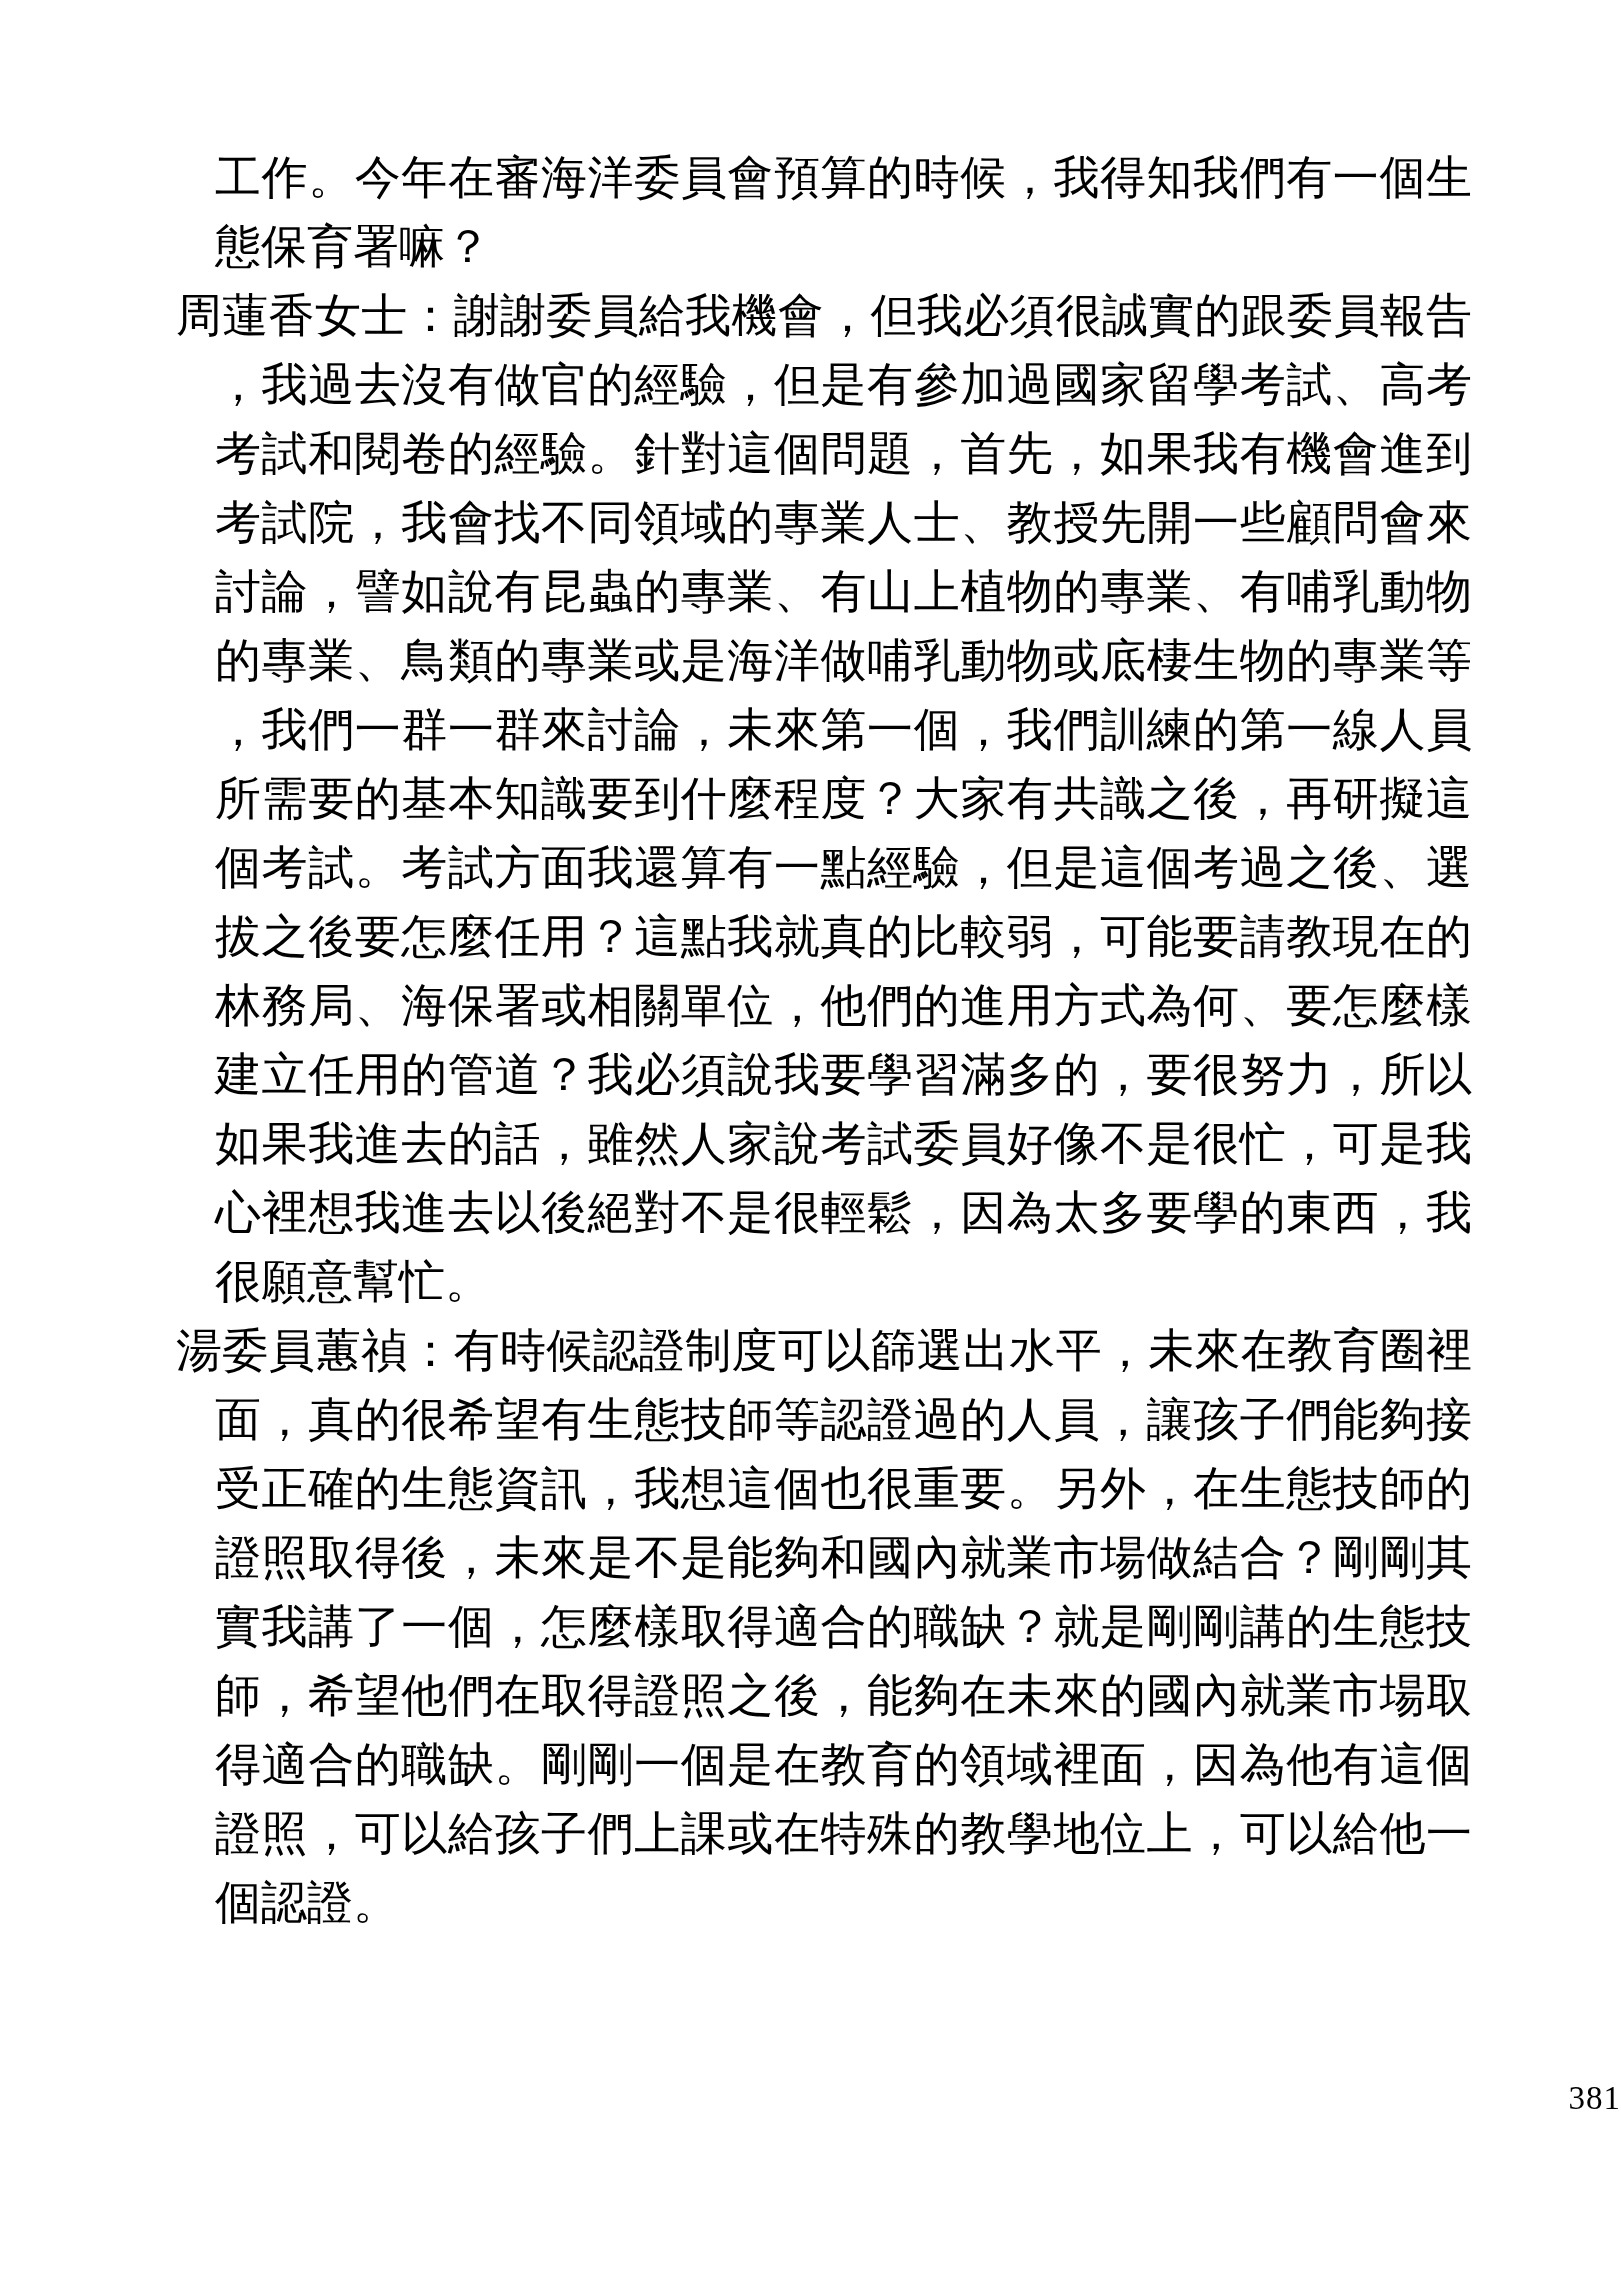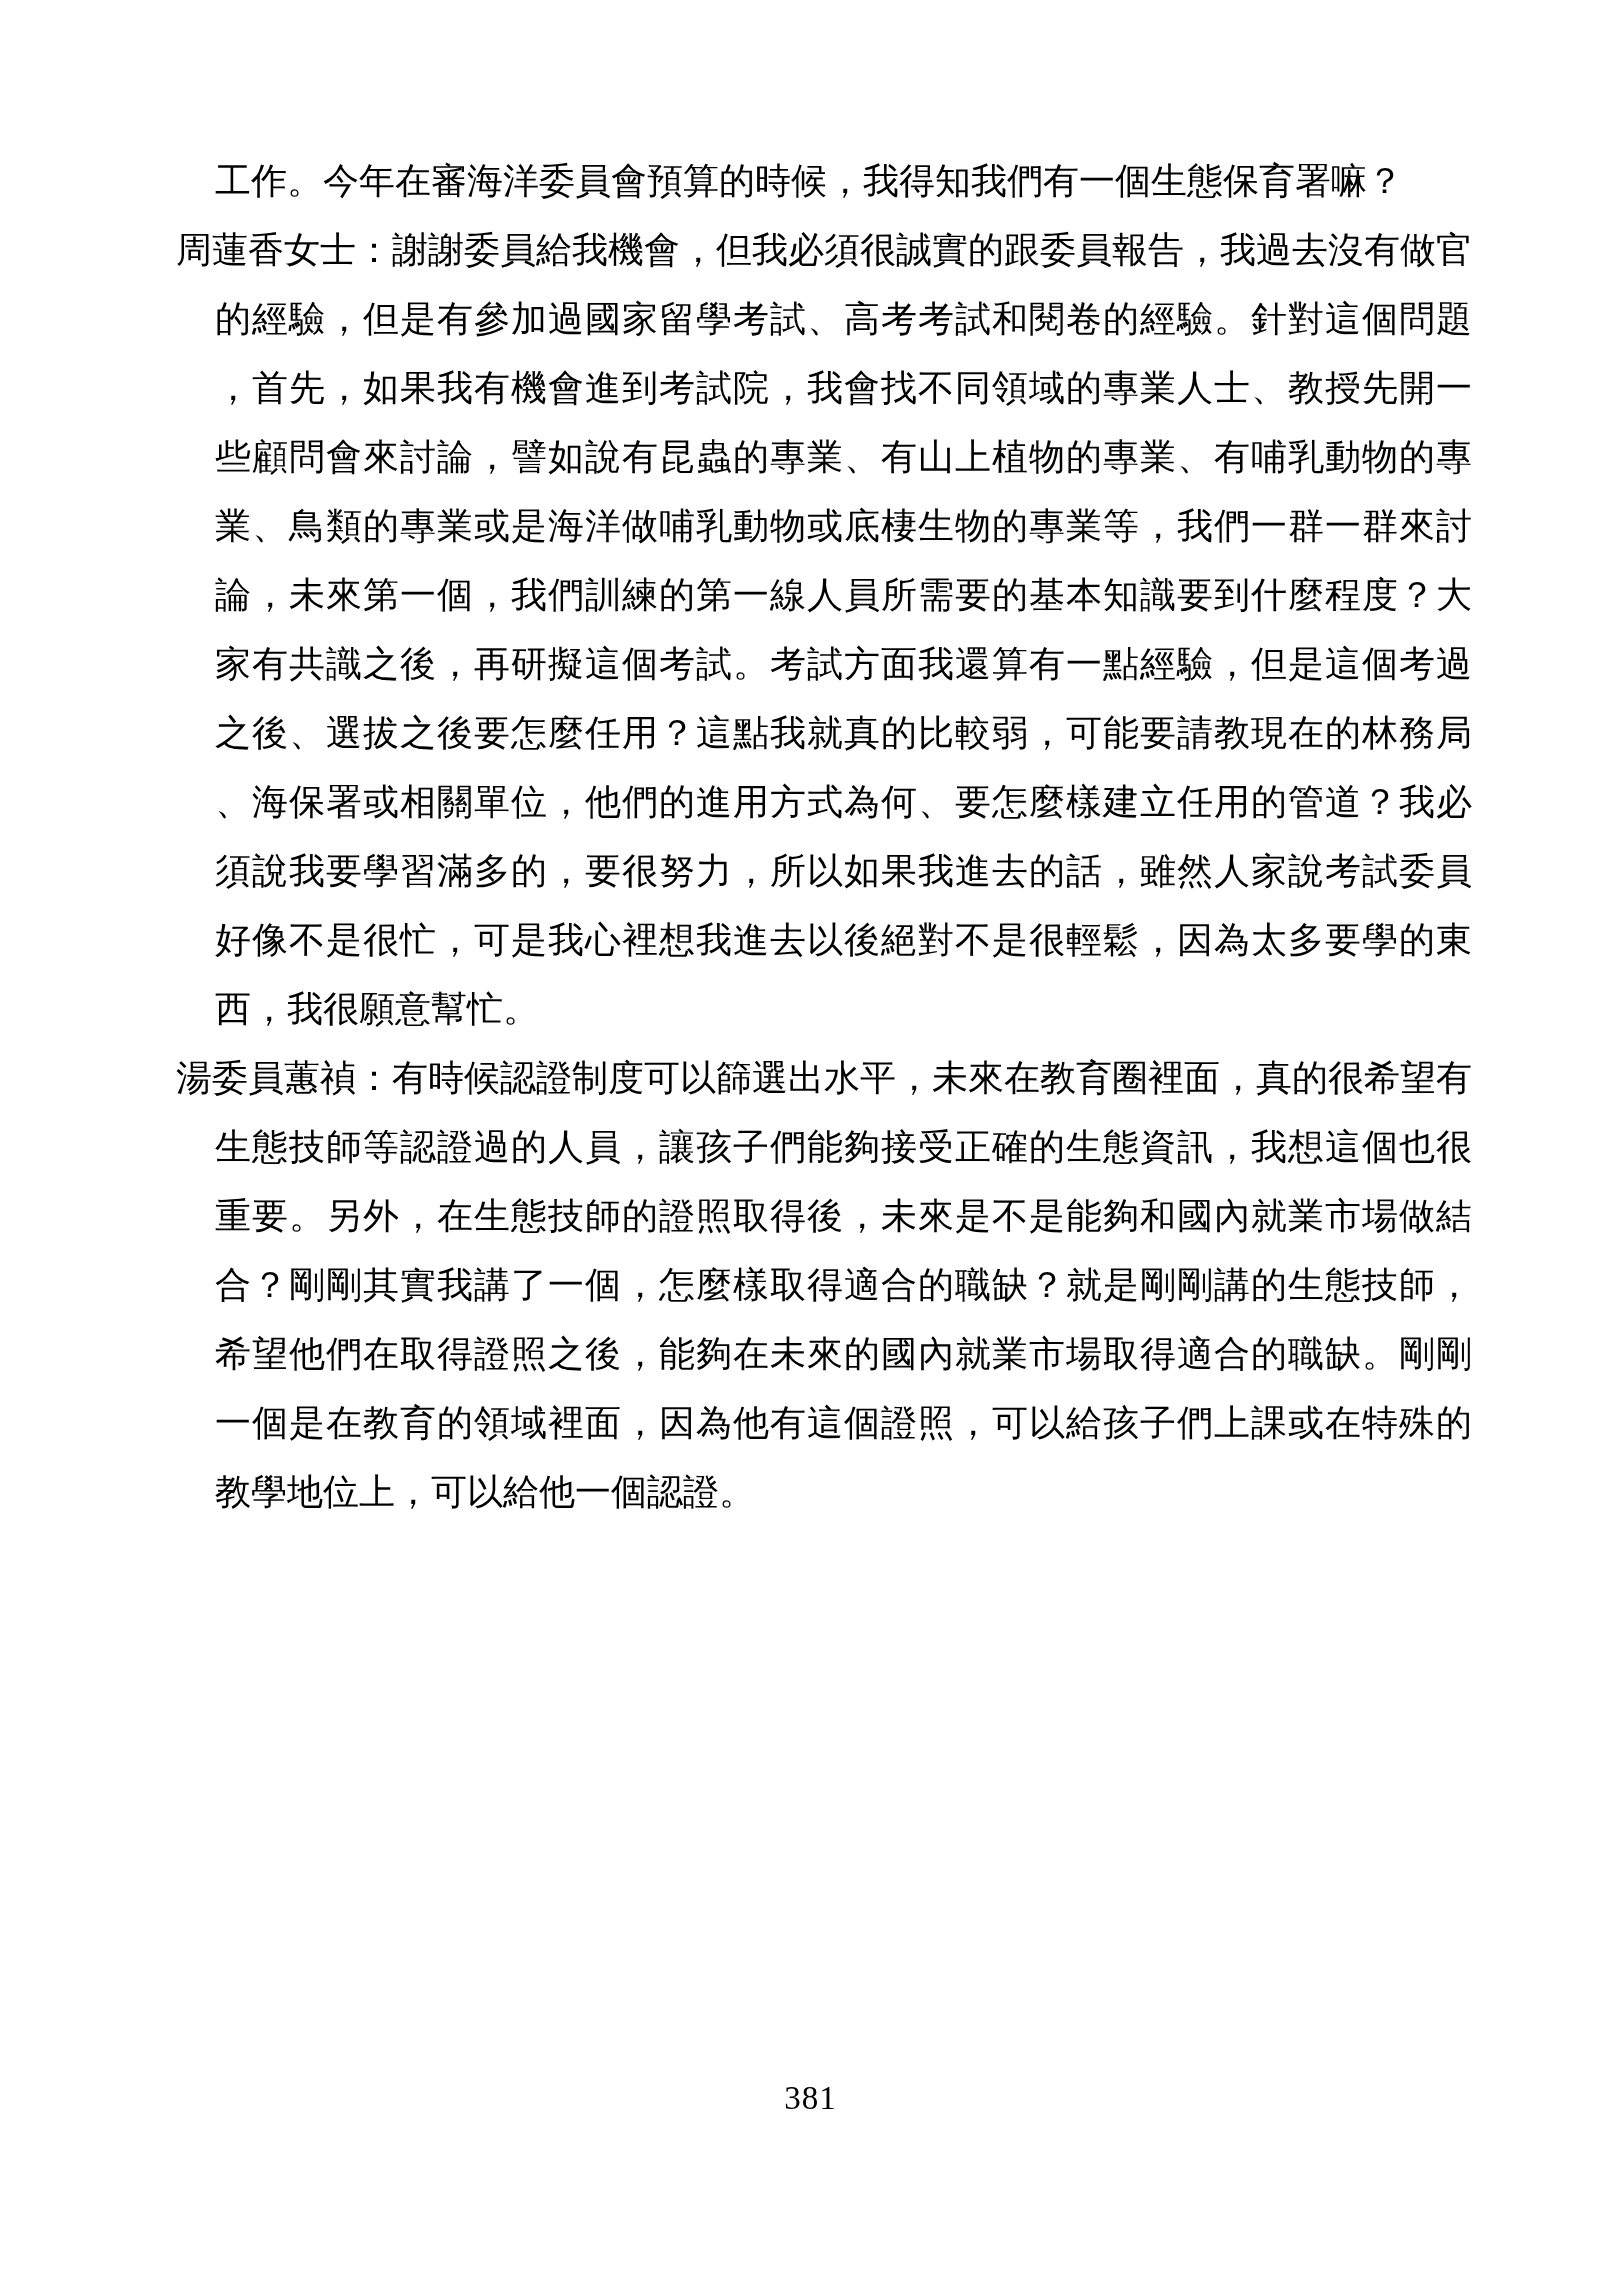--- a/index.html
+++ b/index.html
@@ -15,37 +15,38 @@
     color: #000000;
   }
   .doc {
     position: absolute;
     left: 176px;
     top: 147px;
     width: 1296px;
   }
   .para {
     margin: 0;
-    font-size: 36px;
+    font-size: 46px;
     line-height: 69px;
     text-align: justify;
     line-break: anywhere;
     word-break: break-all;
     padding-left: 39px;   
     text-indent: -39px;   
+    font-family: Liberation Mono, monospace;
   }
   .para.cont {
     text-indent: 0;       
   }
   .page-number {
     position: absolute;
     top: 2080px;
     left: 0;
     width: 1621px;
-    text-align: center;
+    text-align: right;
     font-size: 33px;
     line-height: normal;
     letter-spacing: 1px;
   }
 </style>
 </head>
 <body>
 
 <div class="doc">
   <p class="para cont">工作。今年在審海洋委員會預算的時候，我得知我們有一個生態保育署嘛？</p>

